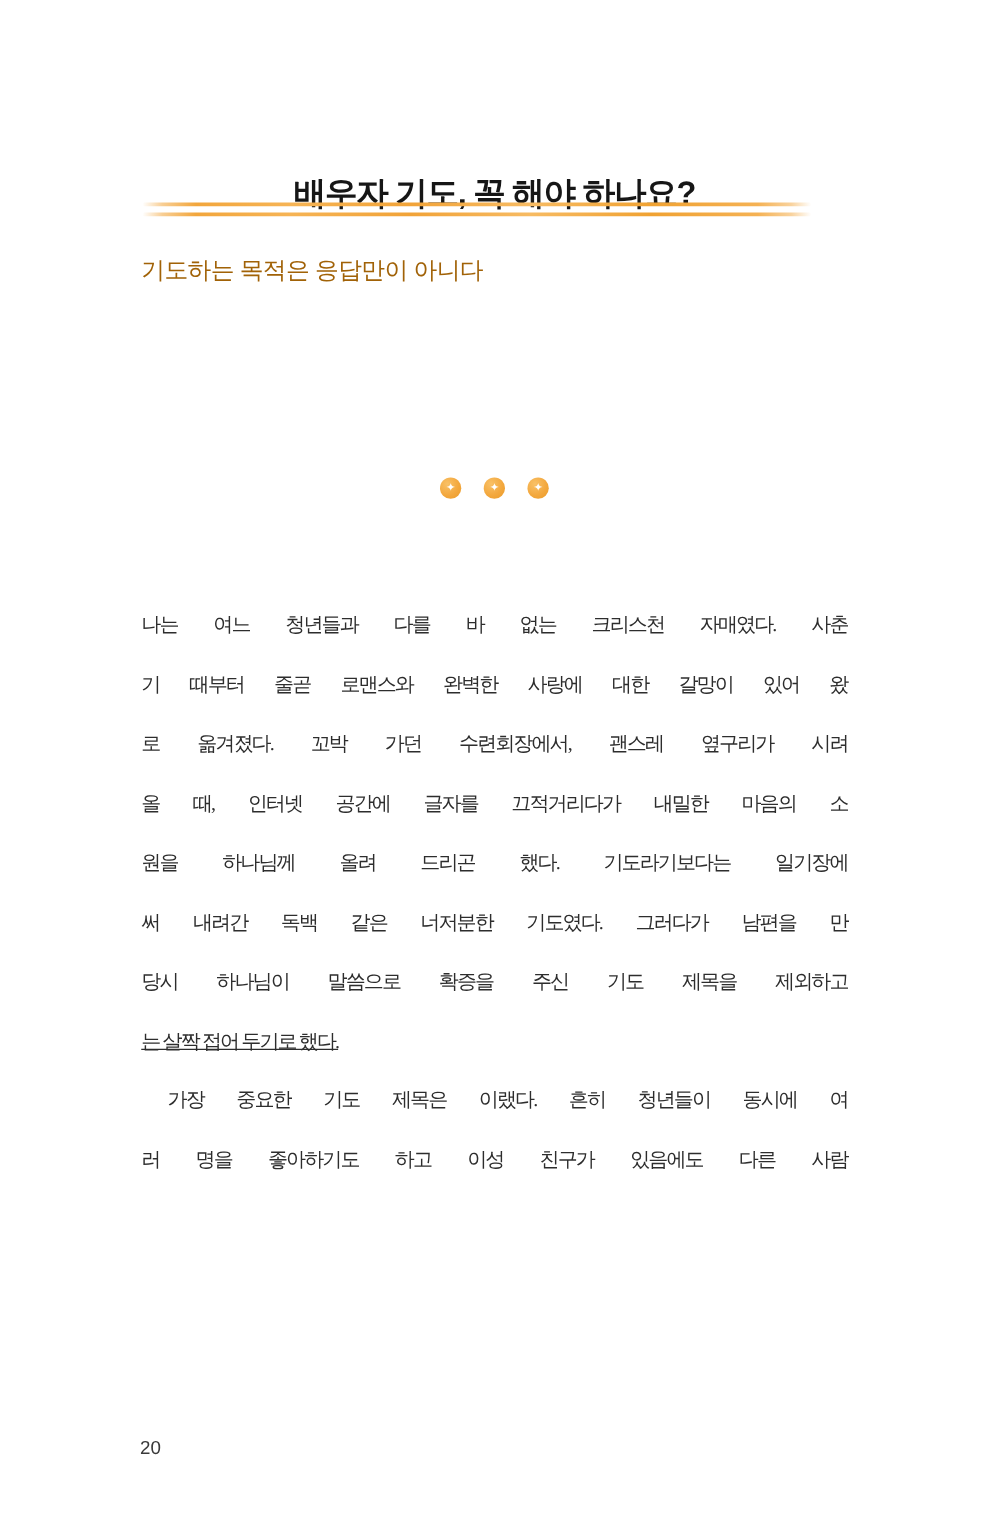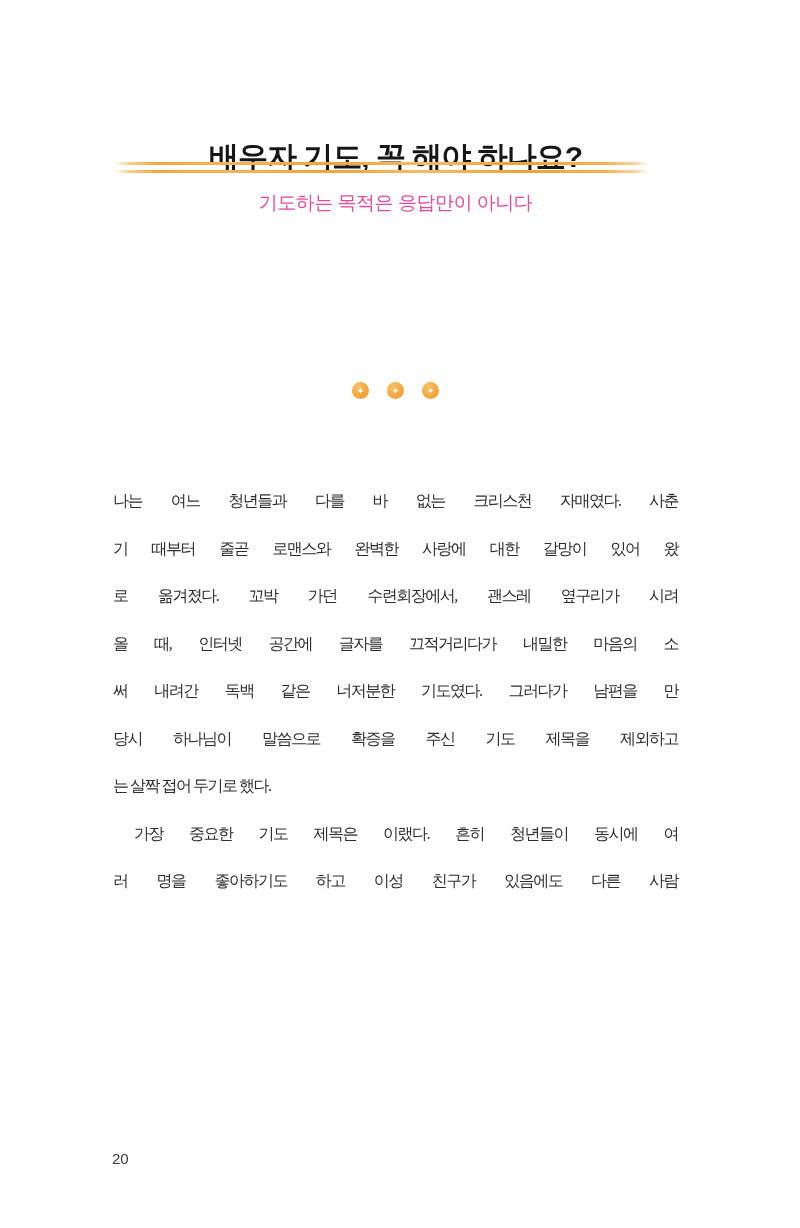--- a/index.html
+++ b/index.html
@@ -21,21 +21,21 @@
     left: 113px;
     width: 565px;
   }
 
   
   .chapter-title {
     top: 118px;
     text-align: center;
     font-family: "Liberation Sans", "DejaVu Sans", sans-serif;
     font-weight: 700;
-    font-size: 30px;
+    font-size: 26px;
     line-height: 38px;
     letter-spacing: -1px;
     color: #161616;
   }
   .rule-wrap {
     top: 162px;
     left: 114px;
     width: 535px;
   }
   .rule-bar {
@@ -49,26 +49,25 @@
       #f1a338 40%,
       #f7bb63 58%,
       #f0a232 76%,
       #f5b254 92%,
       rgba(242,166,60,.5) 97%,
       rgba(242,166,60,0) 100%);
   }
   .rule-bar + .rule-bar { margin-top: 5px; }
 
   .chapter-subtitle {
-    top: 190px;
-    text-align: center;
+    top: 203px;
     font-family: "Liberation Sans", "DejaVu Sans", sans-serif;
     font-size: 19px;
     letter-spacing: -0.5px;
-    color: #ec4899;
+    color: #a16207;
   }
 
   
   .ornaments {
     top: 382px;
     display: flex;
     justify-content: center;
     gap: 18px;
   }
   .flower {
@@ -97,20 +96,21 @@
   .line {
     font-size: 16px;
     line-height: 47.5px;
     letter-spacing: -1.5px;
     text-align: justify;
     text-align-last: justify;
     white-space: normal;
   }
   .line.para-end {
     text-align-last: left;
+    text-decoration: underline;
   }
   .line.indent {
     text-indent: 21px;
   }
 
   
   .page-number {
     position: absolute;
     left: 112px;
     top: 1150px;
@@ -143,20 +143,21 @@
     <span class="flower">
       <i class="star">✦</i>
     </span>
   </div>
 
   <div class="content body-text" style="position:absolute;">
     <div class="line">나는 여느 청년들과 다를 바 없는 크리스천 자매였다. 사춘</div>
     <div class="line">기 때부터 줄곧 로맨스와 완벽한 사랑에 대한 갈망이 있어 왔</div>
     <div class="line">로 옮겨졌다. 꼬박 가던 수련회장에서, 괜스레 옆구리가 시려</div>
     <div class="line">올 때, 인터넷 공간에 글자를 끄적거리다가 내밀한 마음의 소</div>
+    <div class="line">원을 하나님께 올려 드리곤 했다. 기도라기보다는 일기장에</div>
     <div class="line">써 내려간 독백 같은 너저분한 기도였다. 그러다가 남편을 만</div>
     <div class="line">당시 하나님이 말씀으로 확증을 주신 기도 제목을 제외하고</div>
     <div class="line para-end">는 살짝 접어 두기로 했다.</div>
     <div class="line indent">가장 중요한 기도 제목은 이랬다. 흔히 청년들이 동시에 여</div>
     <div class="line">러 명을 좋아하기도 하고 이성 친구가 있음에도 다른 사람</div>
   </div>
 
   <div class="page-number">20</div>
 
 </div>

